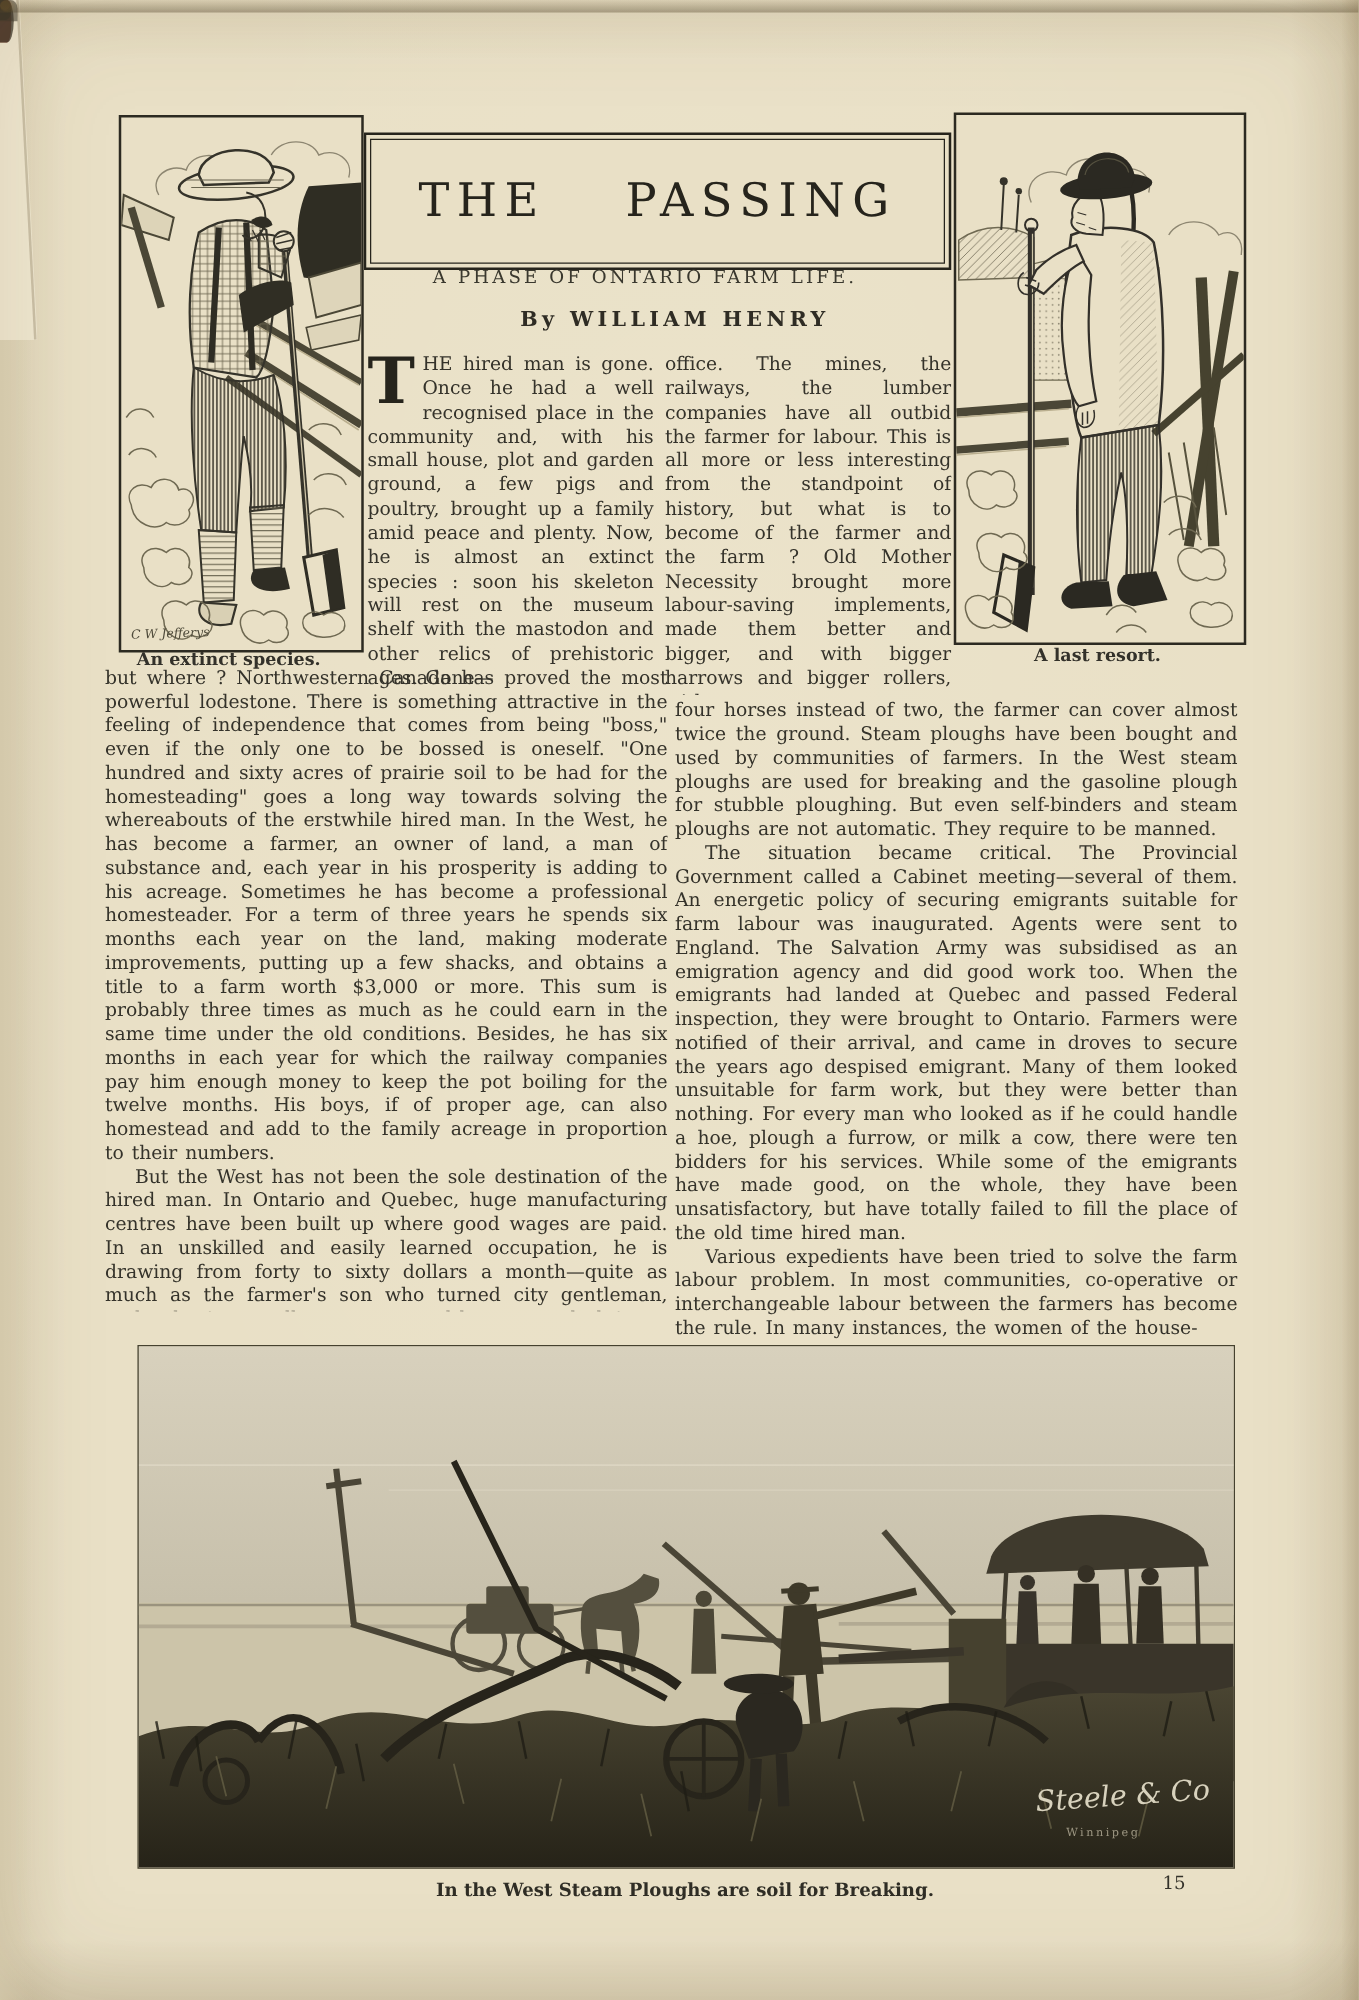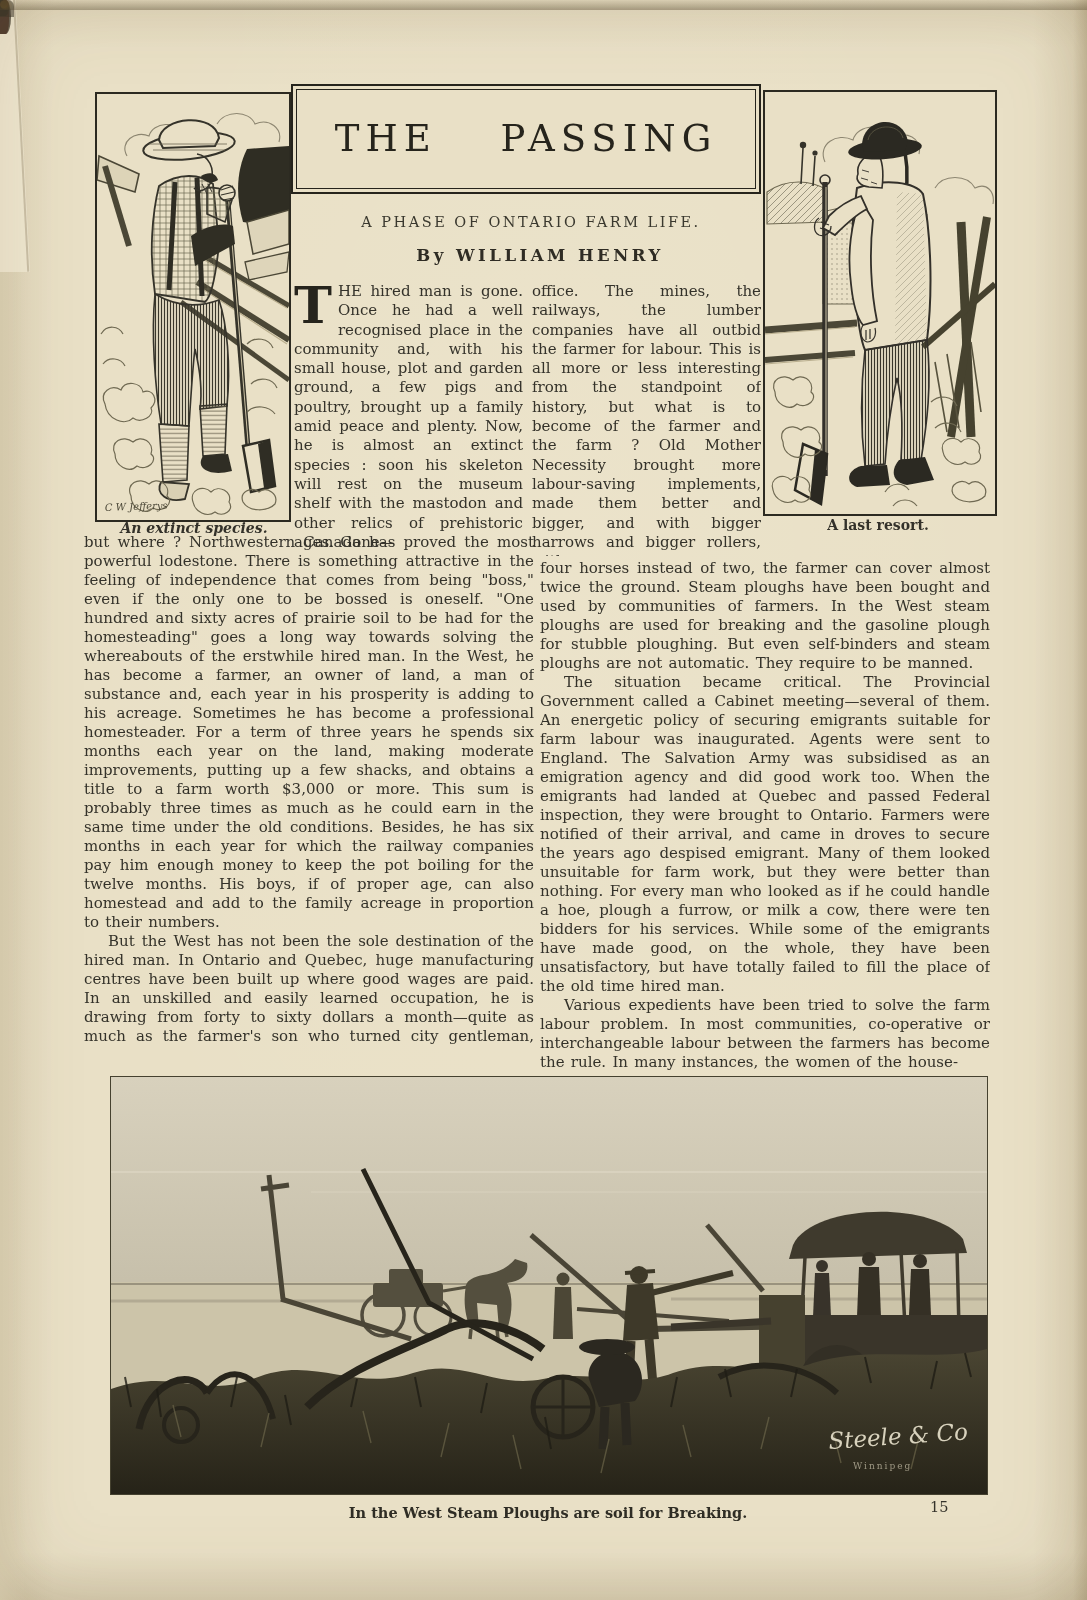--- a/index.html
+++ b/index.html
@@ -34,39 +34,39 @@
   .fox{position:absolute;border-radius:50%;background:rgba(150,110,50,.10);}
   .fox.f1{left:545;top:1038;width:10px;height:9px;}
   .fox.f2{left:62;top:640;width:8px;height:8px;}
   .fox.f3{left:1014;top:424;width:12px;height:10px;}
   
   .illus{position:absolute;border:2.5px solid #2c2a21;background:#e9e0c6;}
   .illus svg{display:block;}
   .illus-left{left:95px;top:92px;width:192px;height:426px;}
   .illus-right{left:763px;top:90px;width:230px;height:422px;}
   
-  .title-box{position:absolute;left:291px;top:84px;width:466px;height:106px;border:2.5px solid #26241c;background:#e9e0c6;text-decoration:underline;}
+  .title-box{position:absolute;left:291px;top:106px;width:466px;height:106px;border:2.5px solid #26241c;background:#e9e0c6;text-decoration:underline;}
   .title-inner{position:absolute;inset:3px;border:1.5px solid #26241c;display:flex;flex-direction:column;justify-content:center;align-items:center;gap:2px;}
   .title-l1{font-size:37px;letter-spacing:6px;word-spacing:46px;color:#26241c;line-height:1.05;white-space:nowrap;}
   .title-l2{font-size:37px;letter-spacing:3px;word-spacing:6px;color:#26241c;line-height:1.05;white-space:nowrap;}
-  .subtitle{position:absolute;left:298px;top:214px;width:466px;text-align:center;font-size:14.5px;letter-spacing:2.5px;color:#3a382e;}
+  .subtitle{position:absolute;left:283px;top:214px;width:466px;text-align:center;font-size:14.5px;letter-spacing:2.5px;color:#3a382e;}
   .byline{position:absolute;left:291px;top:246px;width:466px;text-align:center;font-size:16.5px;font-weight:bold;letter-spacing:3.5px;color:#2f2c24;margin-left:16px;}
   
   .col{position:absolute;text-align:justify;font-size:15px;color:#34322a;word-spacing:1.5px;overflow:hidden;}
   .narrow{top:282px;width:229px;height:274px;line-height:19.3px;}
   .narrow-left{left:294px;}
   .narrow-right{left:532px;}
   .wide{top:533px;width:450px;height:516px;line-height:19px;}
   .wide-left{left:84px;}
   .wide-right{left:540px;margin-top:26px;}
   .col p{margin:0;}
   .col p.ind{text-indent:1.6em;}
   .dropcap{float:left;font-size:51px;line-height:40px;font-weight:bold;color:#26241c;padding:3px 6px 0 0;}
   .caption{position:absolute;text-align:center;font-size:14px;font-weight:bold;color:#33312a;}
-  .cap-left{left:98px;top:520px;width:192px;font-style:italic;}
+  .cap-left{left:87px;top:520px;width:192px;}
   .cap-right{left:763px;top:517px;width:230px;}
   
   .photo{position:absolute;left:110px;top:1076px;width:876px;height:417px;border:1.5px solid #45412f;background:#cac2ab;}
   .photo svg{display:block;}
   .photo-caption{position:absolute;left:110px;top:1504px;width:876px;text-align:center;font-size:14.5px;font-weight:bold;color:#2f2d25;}
   .page-number{position:absolute;left:930px;top:1499px;width:42px;text-align:left;font-size:14.5px;color:#34322a;}
 </style>
 </head>
 <body>
 

